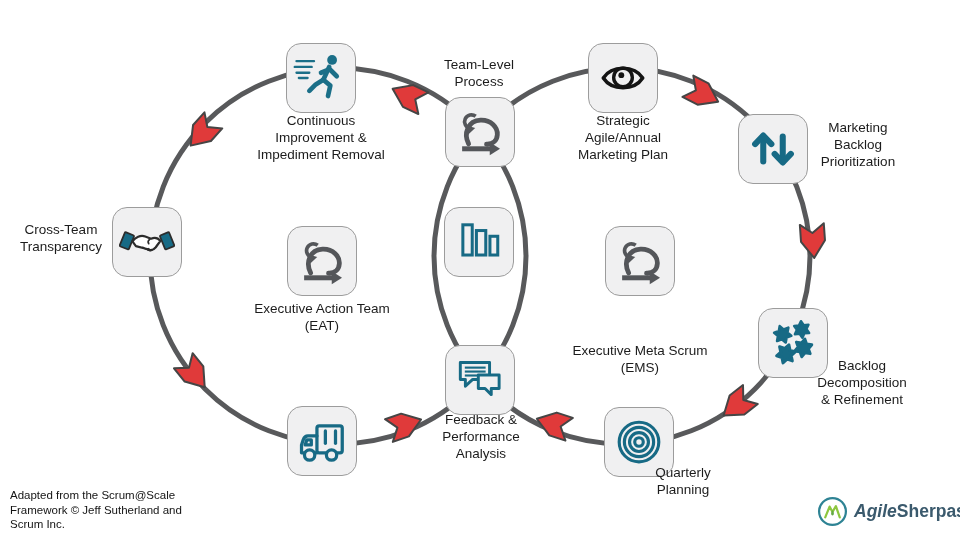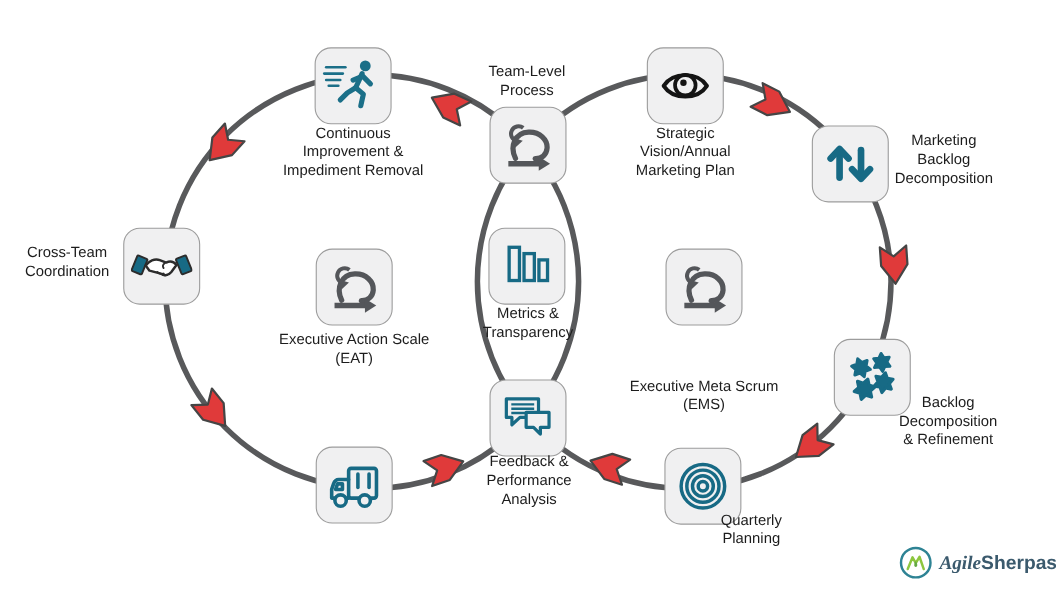--- a/index.html
+++ b/index.html
@@ -6,21 +6,21 @@
   .stage{position:relative;width:960px;height:540px;background:#ffffff;overflow:hidden;
          font-family:"Liberation Sans",sans-serif;}
   .base{position:absolute;left:0;top:0;}
   .tile{position:absolute;width:70px;height:70px;box-sizing:border-box;border-radius:15px;
         background:#f0f0f1;border:1.4px solid #9c9c9c;display:flex;align-items:center;justify-content:center;}
   .lbl{position:absolute;transform:translateX(-50%);text-align:center;white-space:pre-line;
        font-size:13.5px;line-height:1.26;color:#1c1c1c;}
   .credit{position:absolute;left:10px;top:488px;font-size:11.5px;line-height:1.27;color:#141414;white-space:pre-line;}
   .logo{position:absolute;left:816px;top:495px;display:flex;align-items:center;gap:5px;}
   .logo-text{font-size:17.5px;color:#3b5a6d;white-space:nowrap;}
-  .logo-text .agile{font-family:Liberation Serif, serif;font-style:italic;font-weight:700;}
+  .logo-text .agile{font-family:Liberation Sans, sans-serif;font-style:italic;font-weight:700;}
   .logo-text .sherpas{font-family:"Liberation Sans",sans-serif;font-weight:700;}
 </style>
 </head>
 <body>
 
 <div class="stage">
 
   <svg class="base" width="960" height="540" viewBox="0 0 960 540">
     <defs>
       <path id="arrowShape" d="M-17,-12 L0,-12 L17,0 L0,12 L-17,12 L-8,0 Z"></path>
@@ -73,36 +73,36 @@
   </div>
 
   <div class="tile" style="left:588px;top:43px;">
     <svg viewBox="0 0 48 48" width="54" height="54">
       <path d="M6.5,24 C14,12.5 34,12.5 41.5,24 C34,35.5 14,35.5 6.5,24 Z" fill="none" stroke="#141414" stroke-width="3.2" stroke-linejoin="round"></path>
       <circle cx="24" cy="23.5" r="8.3" fill="none" stroke="#141414" stroke-width="3"></circle>
       <circle cx="22.5" cy="21.5" r="2.6" fill="#141414"></circle>
     </svg>
   </div>
   <div class="lbl" style="left:623px;top:112px;">Strategic
-Vision/Annual
+Agile/Annual
 Marketing Plan</div>
 
   <div class="tile" style="left:738px;top:114px;">
     <svg viewBox="0 0 48 48" width="52" height="52">
       <g fill="none" stroke="#176a85" stroke-width="5.6" stroke-linecap="round" stroke-linejoin="round">
         <path d="M15,35.5 L15,12.5"></path>
           <path d="M7.5,19.5 L15,11.5 L22.5,19.5"></path>
         <path d="M33,12.5 L33,35.5"></path>
           <path d="M25.5,28.5 L33,36.5 L40.5,28.5"></path>
       </g>
     </svg>
   </div>
   <div class="lbl" style="left:858px;top:119px;">Marketing
 Backlog
-Decomposition</div>
+Prioritization</div>
 
   <div class="tile" style="left:758px;top:308px;">
     <svg viewBox="0 0 48 48" width="52" height="52">
       <g fill="#176a85" stroke="#176a85" stroke-width="2.5" stroke-linejoin="round">
         <path transform="translate(14.5,16) rotate(10)" d="M8,0 L3.98,2.3 L4,6.93 L0,4.6 L-4,6.93 L-3.98,2.3 L-8,0 L-3.98,-2.3 L-4,-6.93 L0,-4.6 L4,-6.93 L3.98,-2.3 Z"></path>
         <path transform="translate(32,11.5) rotate(25) scale(0.95)" d="M8,0 L3.98,2.3 L4,6.93 L0,4.6 L-4,6.93 L-3.98,2.3 L-8,0 L-3.98,-2.3 L-4,-6.93 L0,-4.6 L4,-6.93 L3.98,-2.3 Z"></path>
         <path transform="translate(17.5,34) rotate(-12) scale(1.1)" d="M8,0 L3.98,2.3 L4,6.93 L0,4.6 L-4,6.93 L-3.98,2.3 L-8,0 L-3.98,-2.3 L-4,-6.93 L0,-4.6 L4,-6.93 L3.98,-2.3 Z"></path>
         <path transform="translate(33.5,28.5) rotate(40) scale(1.05)" d="M8,0 L3.98,2.3 L4,6.93 L0,4.6 L-4,6.93 L-3.98,2.3 L-8,0 L-3.98,-2.3 L-4,-6.93 L0,-4.6 L4,-6.93 L3.98,-2.3 Z"></path>
       </g>
     </svg>
@@ -155,62 +155,63 @@
 
   <div class="tile" style="left:444px;top:207px;">
     <svg viewBox="0 0 48 48" width="50" height="50">
       <g fill="none" stroke="#176a85" stroke-width="2.9">
         <rect x="8.5" y="7.5" width="9" height="29"></rect>
         <rect x="21.5" y="13" width="9" height="23.5"></rect>
         <rect x="34.5" y="18.5" width="7.5" height="18"></rect>
       </g>
     </svg>
   </div>
-  <div class="lbl" style="left:480px;top:276px;">Metrics &amp;
-Transparency</div>
 
   <div class="tile" style="left:287px;top:226px;">
     <svg viewBox="0 0 48 48" width="52" height="52">
       <path d="M13.5,35 C8.5,25 13,13.5 24.5,13 C34,12.6 40.5,19.5 40,26.5 C39.6,32 35.5,35.5 30,35.3" fill="none" stroke="#54565a" stroke-width="4.4" stroke-linecap="round"></path>
       <path d="M20,9.5 A6.3,6.3 0 1 0 14.8,20.6" fill="none" stroke="#54565a" stroke-width="3.4"></path>
       <path d="M11.3,17.8 L19.6,20.2 L13.4,26 Z" fill="#54565a"></path>
       <line x1="7.5" y1="39.5" x2="34.5" y2="39.5" stroke="#54565a" stroke-width="4.6"></line>
       <path d="M33,33.5 L42.5,39.5 L33,45.5 Z" fill="#54565a"></path>
     </svg>
   </div>
-  <div class="lbl" style="left:322px;top:300px;">Executive Action Scale
+  <div class="lbl" style="left:322px;top:300px;">Executive Action Team
 (EAT)</div>
 
   <div class="tile" style="left:605px;top:226px;">
     <svg viewBox="0 0 48 48" width="52" height="52">
       <path d="M13.5,35 C8.5,25 13,13.5 24.5,13 C34,12.6 40.5,19.5 40,26.5 C39.6,32 35.5,35.5 30,35.3" fill="none" stroke="#54565a" stroke-width="4.4" stroke-linecap="round"></path>
       <path d="M20,9.5 A6.3,6.3 0 1 0 14.8,20.6" fill="none" stroke="#54565a" stroke-width="3.4"></path>
       <path d="M11.3,17.8 L19.6,20.2 L13.4,26 Z" fill="#54565a"></path>
       <line x1="7.5" y1="39.5" x2="34.5" y2="39.5" stroke="#54565a" stroke-width="4.6"></line>
       <path d="M33,33.5 L42.5,39.5 L33,45.5 Z" fill="#54565a"></path>
     </svg>
   </div>
   <div class="lbl" style="left:640px;top:302px;margin-top:40px;">Executive Meta Scrum
 (EMS)</div>
 
   <div class="lbl" style="left:61px;top:221px;">Cross-Team
-Coordination</div>
+Transparency</div>
   <div class="tile" style="left:112px;top:207px;">
     <svg viewBox="0 0 48 48" width="56" height="56">
       <rect x="2.5" y="16.5" width="8.5" height="13" rx="1" transform="rotate(22 6.7 23)" fill="#176a85" stroke="#2c2c2c" stroke-width="1.5"></rect>
       <rect x="37" y="16.5" width="8.5" height="13" rx="1" transform="rotate(-22 41.2 23)" fill="#176a85" stroke="#2c2c2c" stroke-width="1.5"></rect>
       <path d="M11.5,23.5 C14,20 18.5,17.8 22.5,19.3 L27.5,21.2 C30.5,19.8 33.5,20.6 35.5,23 L31.5,28.5 C29.5,31 26.5,31.6 24,30 L14.5,27.5 Z" fill="#ffffff" stroke="#2c2c2c" stroke-width="1.9" stroke-linejoin="round"></path>
       <g fill="none" stroke="#2c2c2c" stroke-width="1.4" stroke-linecap="round">
         <path d="M20.5,28.5 q2.2,2.3 5,1.2"></path>
           <path d="M23.5,30 q2.2,2 4.8,1"></path>
           <path d="M26.5,21.5 q-2.5,1.8 -1,4"></path>
       </g>
     </svg>
   </div>
 
+  <div class="credit">Adapted from the Scrum@Scale
+Framework © Jeff Sutherland and
+Scrum Inc.</div>
 
   <div class="logo">
     <svg viewBox="0 0 34 34" width="33" height="33">
       <circle cx="17" cy="17" r="13.8" fill="none" stroke="#2e8394" stroke-width="2.3"></circle>
       <path d="M9.5,23 L14,12 L17,17.5 L20.5,11.5 L24.5,23" fill="none" stroke="#8dc63f" stroke-width="2.3" stroke-linejoin="round" stroke-linecap="round"></path>
       <path d="M17,15.5 C15.3,18.3 14.9,20.6 17,21.1 C19.1,20.6 18.7,18.3 17,15.5 Z" fill="#63a844"></path>
     </svg>
     <div class="logo-text"><span class="agile">Agile</span><span class="sherpas">Sherpas</span></div>
   </div>
 

